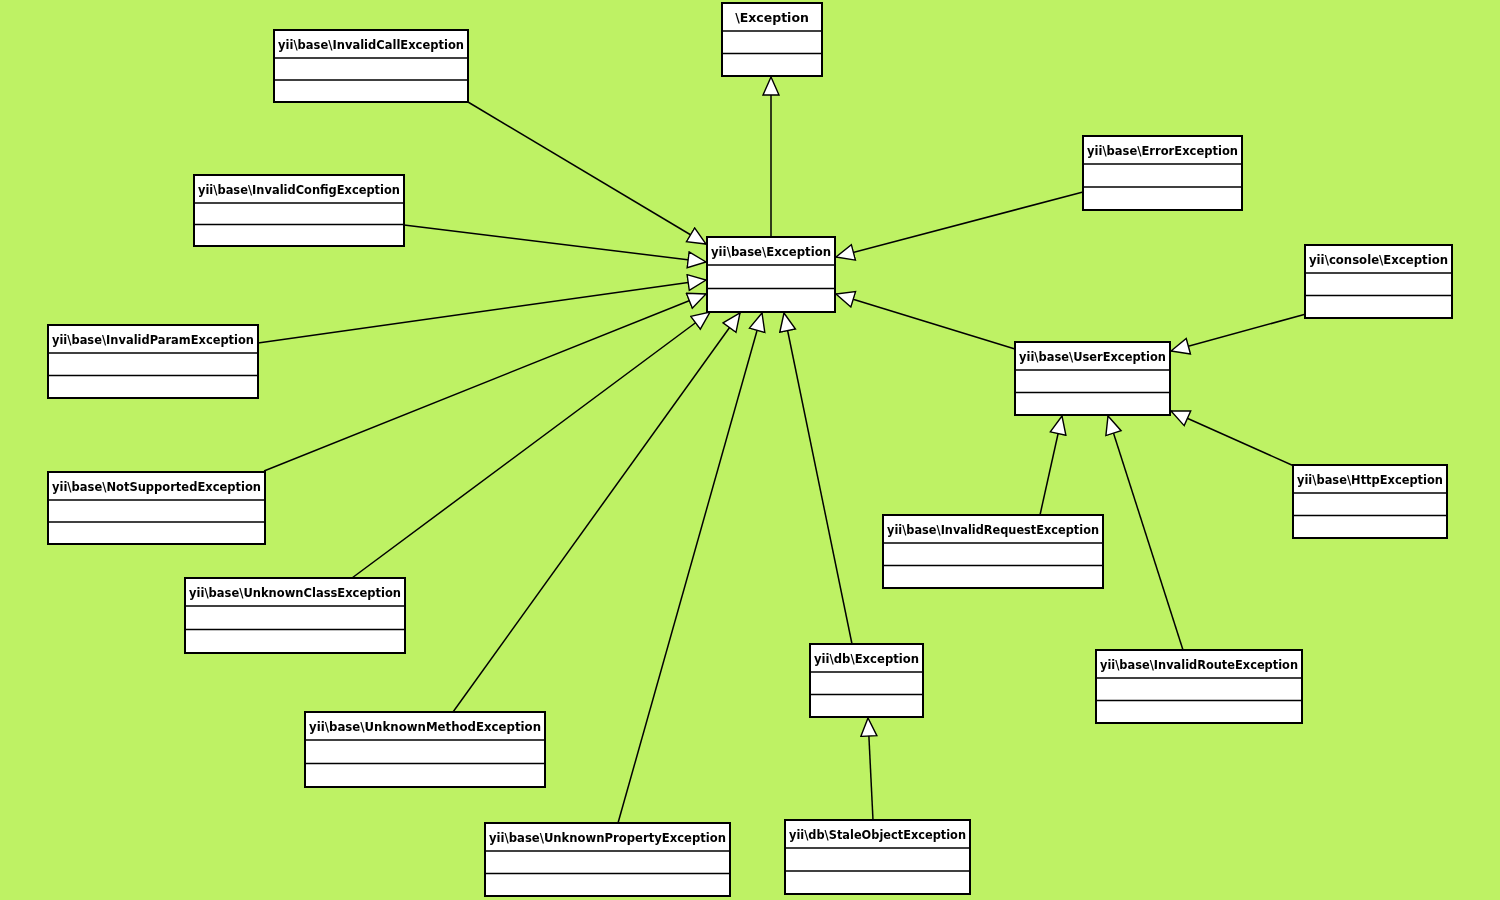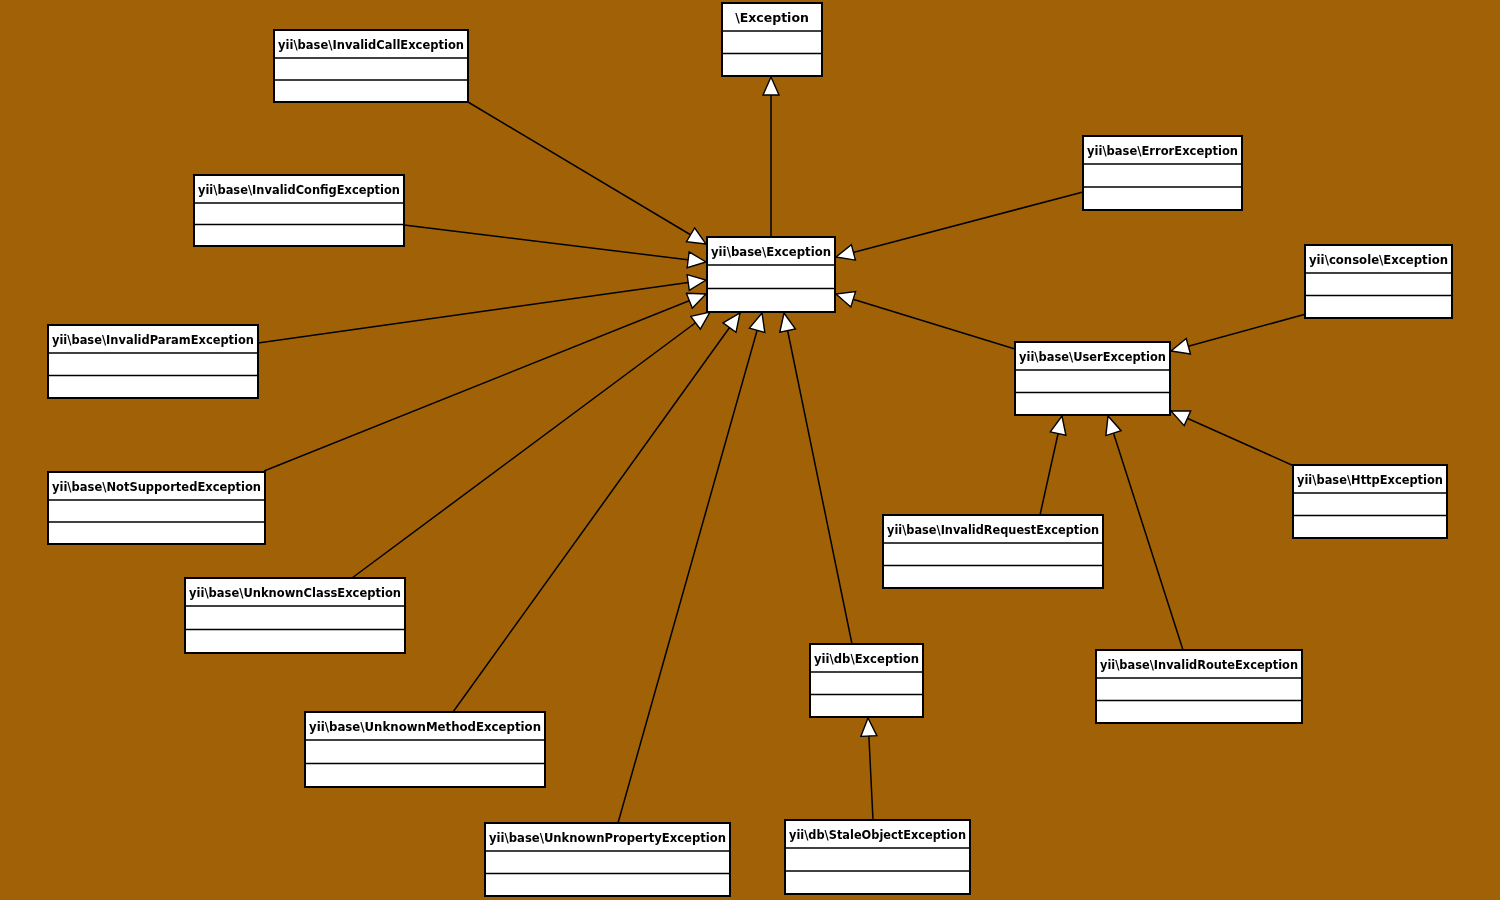--- a/index.html
+++ b/index.html
@@ -5,21 +5,21 @@
   html, body {
     margin: 0;
     padding: 0;
     background: #ffffff;
     font-family: "DejaVu Sans", "Liberation Sans", sans-serif;
   }
   .canvas {
     position: relative;
     width: 1500px;
     height: 900px;
-    background: #a16207;
+    background: #bef264;
     overflow: hidden;
   }
   svg { display: block; }
   text { font-family: "DejaVu Sans", "Liberation Sans", sans-serif; }
 </style>
 </head>
 <body>
 
 <div class="canvas">
   <svg id="diagram-svg" width="1500" height="900" viewBox="0 0 1500 900" xmlns="http://www.w3.org/2000/svg">

